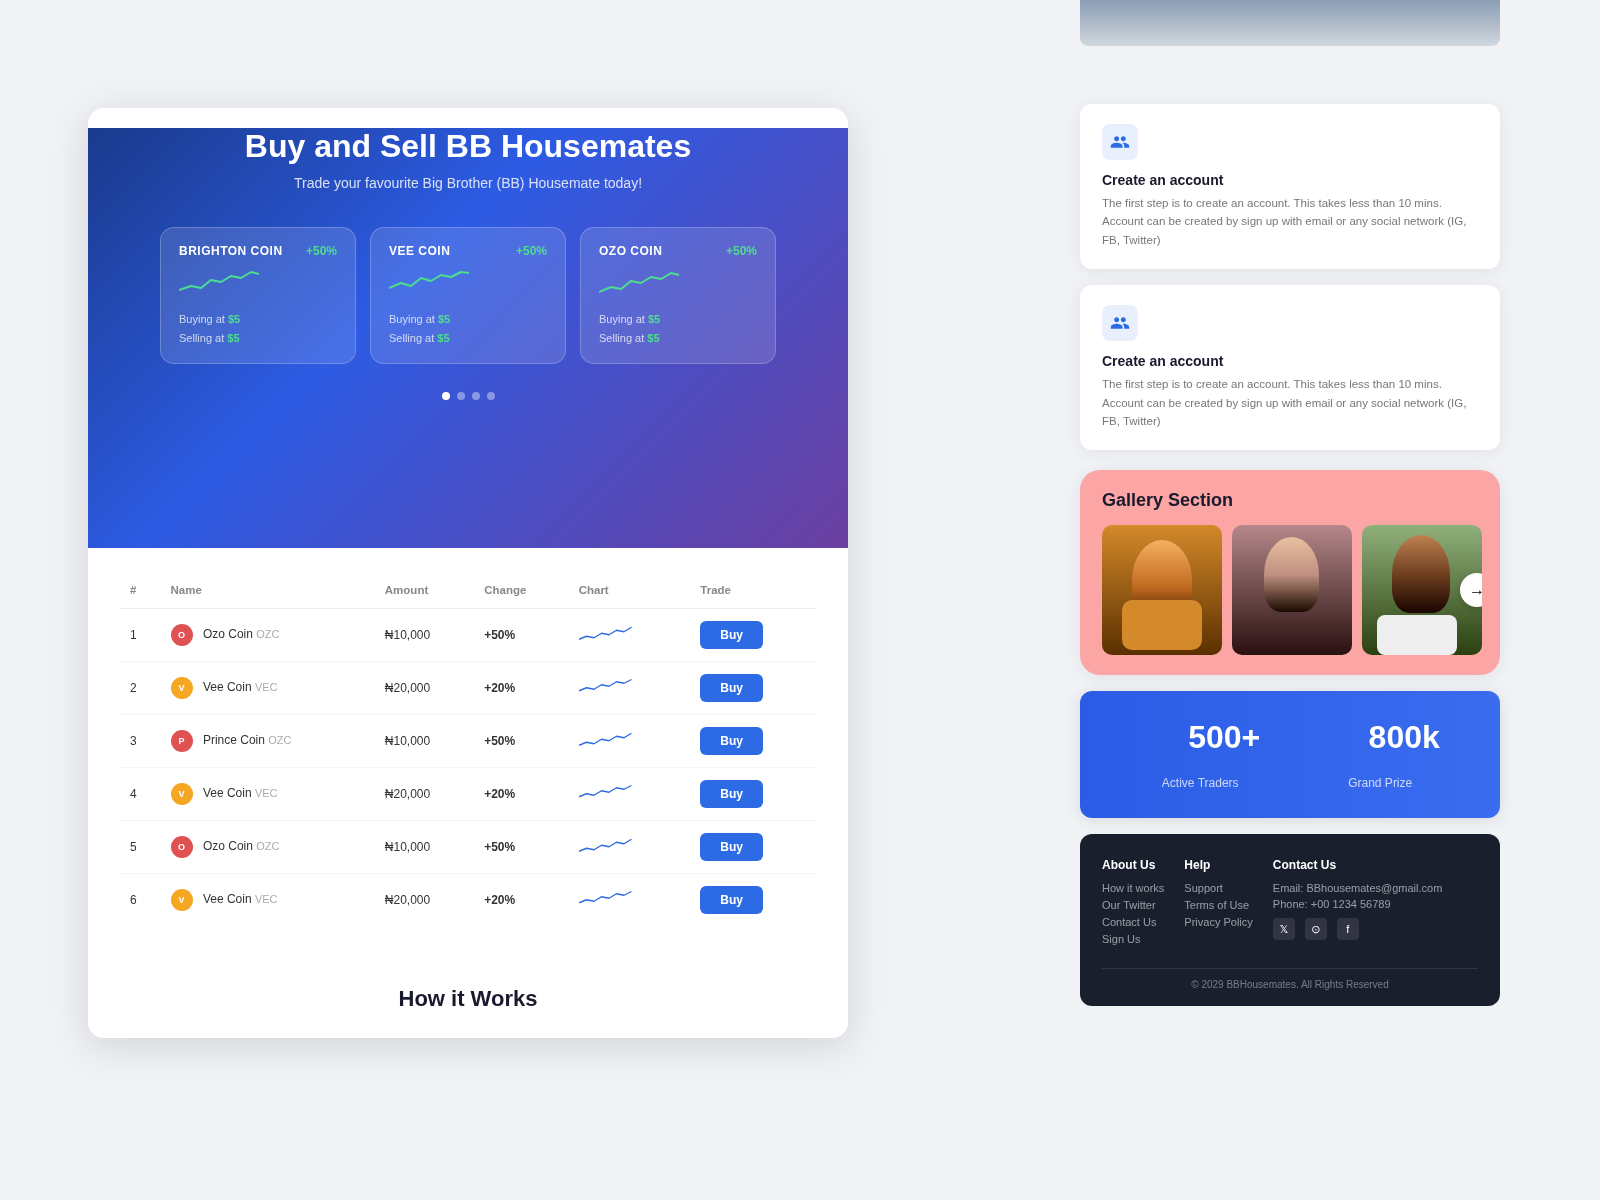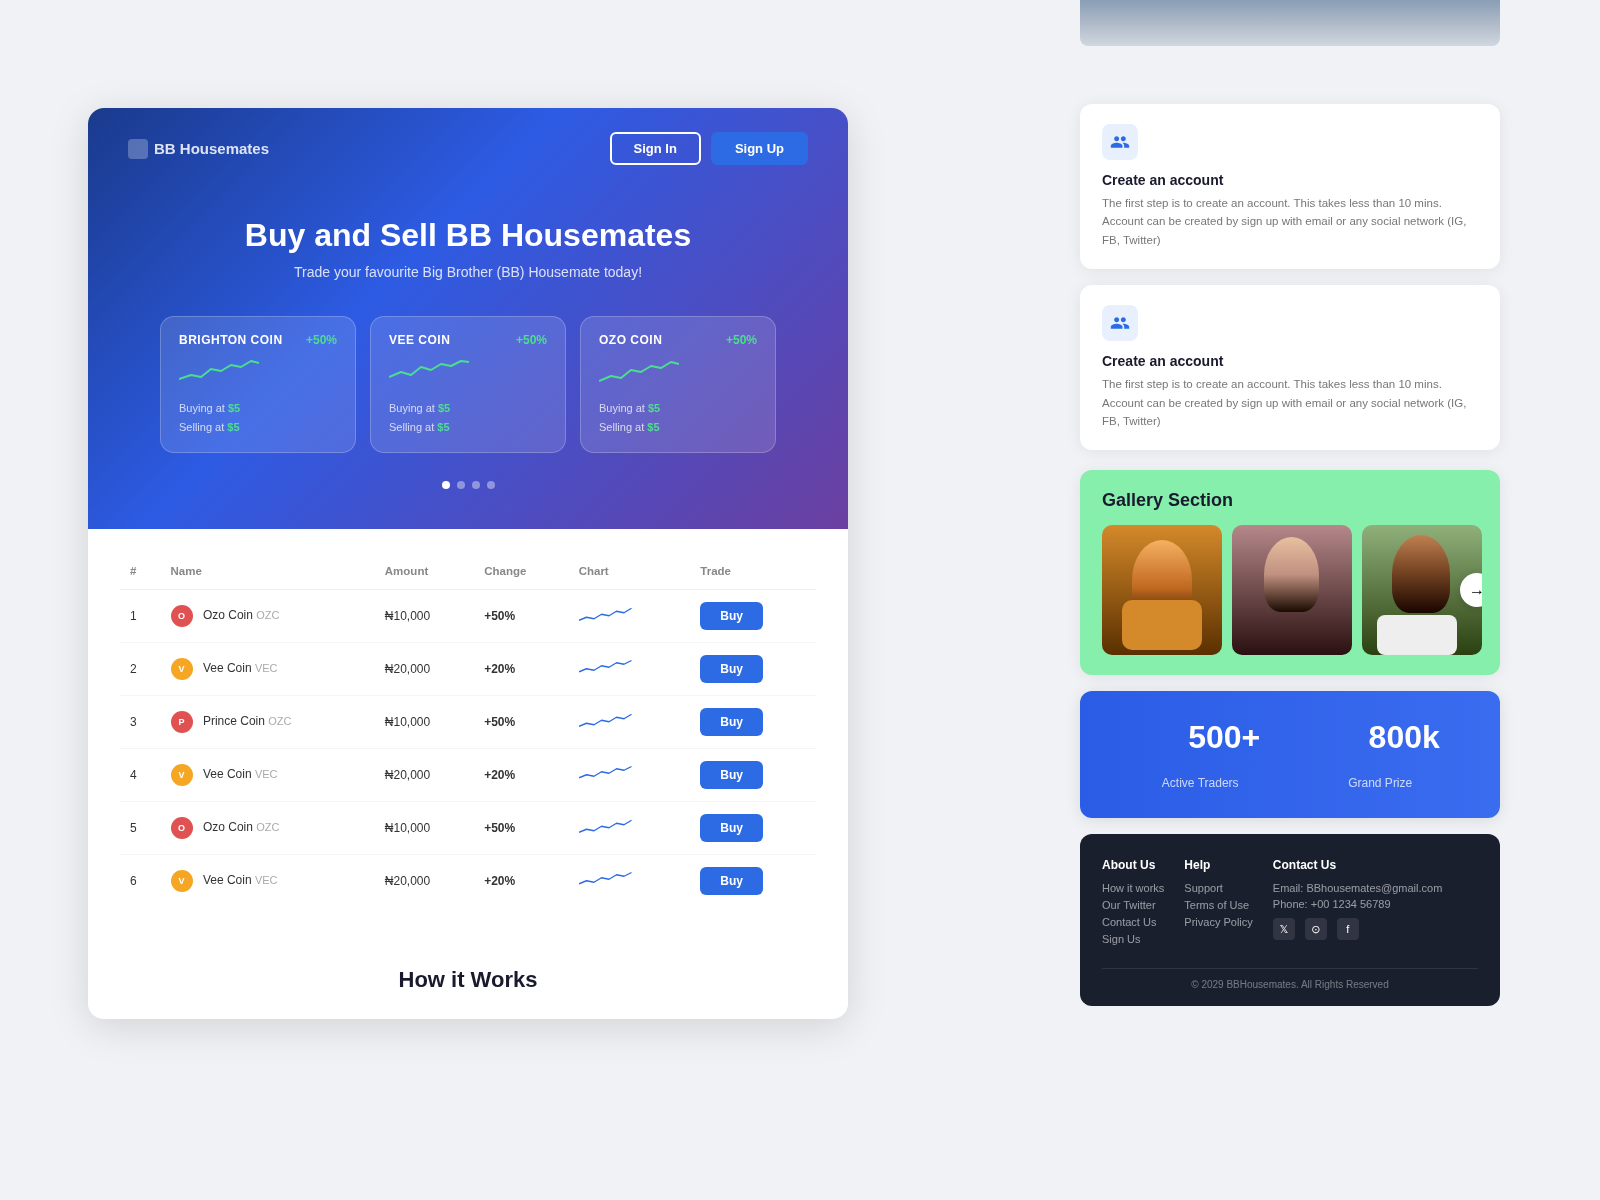--- a/index.html
+++ b/index.html
@@ -297,22 +297,22 @@
 
     .how-card-desc {
       font-size: 11.5px;
       color: #777;
       line-height: 1.6;
     }
 
     
     .gallery-section {
       margin-top: 20px;
-      background: #86efac;
-      border-radius: 12px;
+      background: #fca5a5;
+      border-radius: 20px;
       padding: 20px 22px;
       box-shadow: 0 2px 16px rgba(0,0,0,0.07);
     }
 
     .gallery-title {
       font-size: 18px;
       font-weight: 800;
       color: #1a1a2e;
       margin-bottom: 14px;
     }
@@ -456,30 +456,20 @@
 </head>
 <body>
 
 <div class="top-photo-area">
   <div style="width:100%; height:100%; background: linear-gradient(180deg, #8a9eb5 0%, #b5bfcc 60%, #d0d8e0 100%);"></div>
 </div>
 
 <div class="left-panel">
 
   <div class="hero">
-    <div class="nav">
-      <div class="logo">
-        <div class="logo-icon"></div>
-        <span>BB Housemates</span>
-      </div>
-      <div class="nav-buttons">
-        <button class="btn-signin">Sign In</button>
-        <button class="btn-signup">Sign Up</button>
-      </div>
-    </div>
 
     <h1 class="hero-title">Buy and Sell BB Housemates</h1>
     <p class="hero-sub">Trade your favourite Big Brother (BB) Housemate today!</p>
 
     <div class="coin-cards">
 
       <div class="coin-card">
         <div class="coin-card-header">
           <span class="coin-name">BRIGHTON COIN</span>
           <span class="coin-percent">+50%</span>

